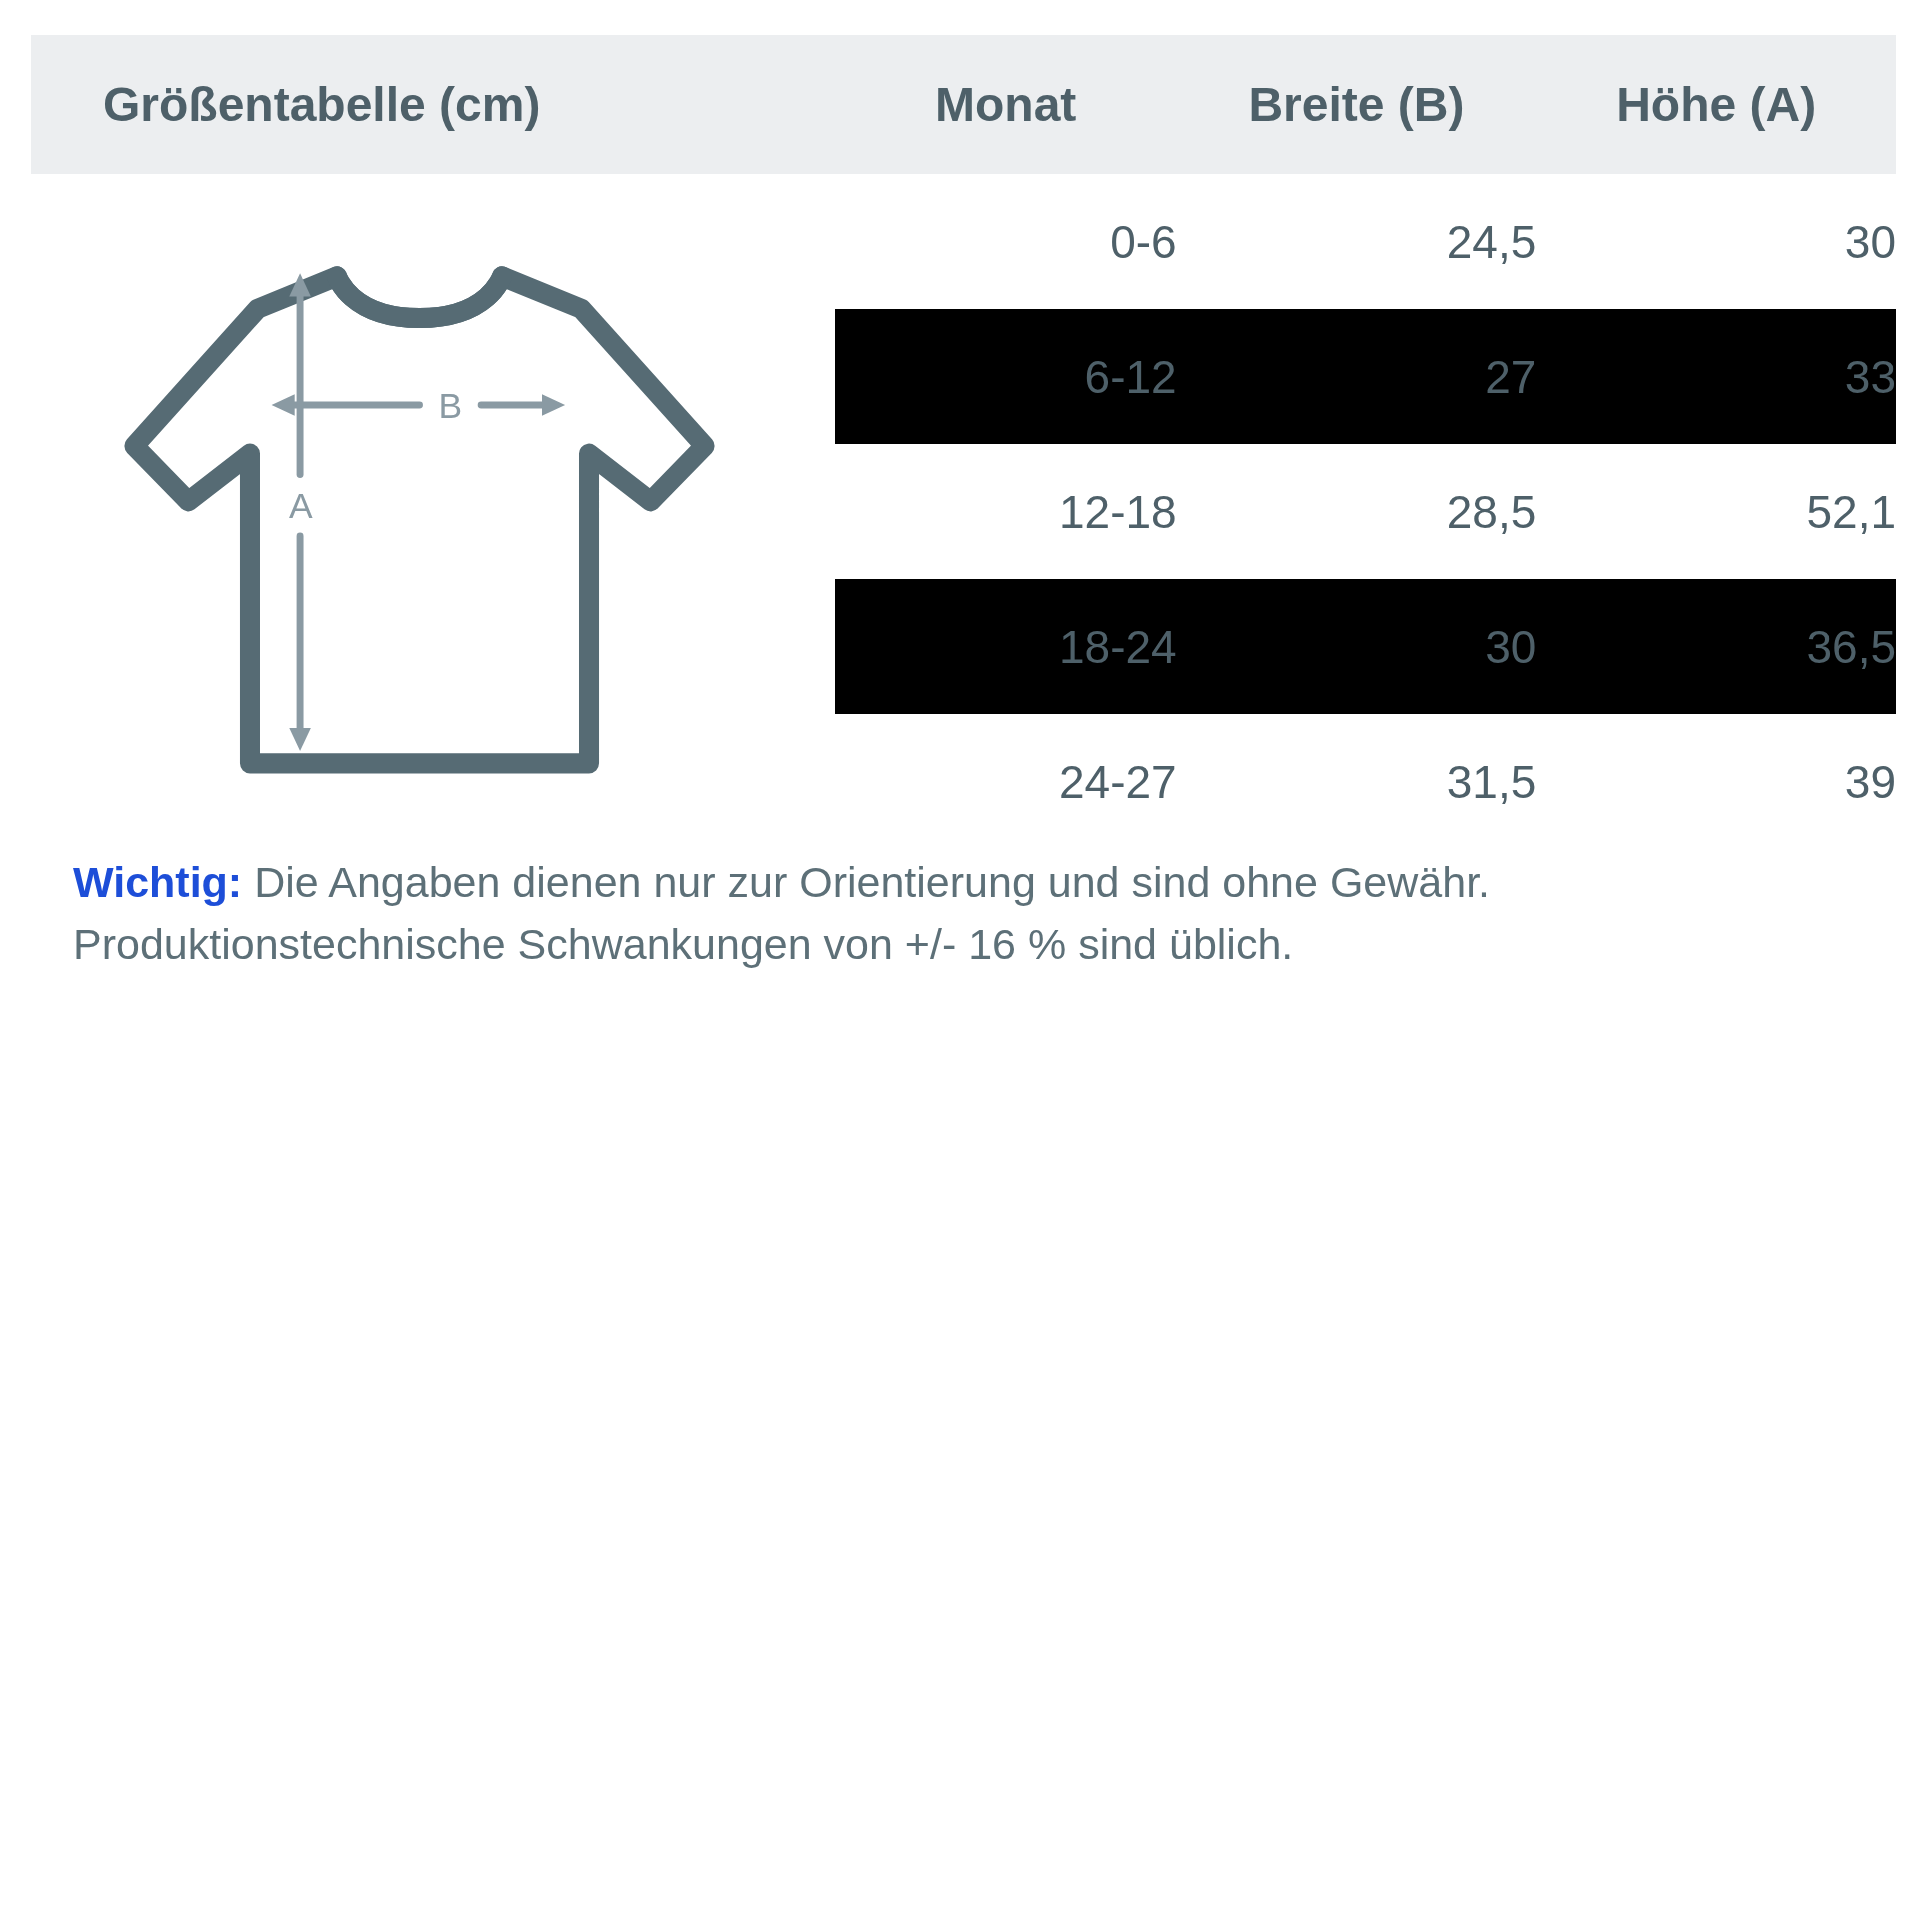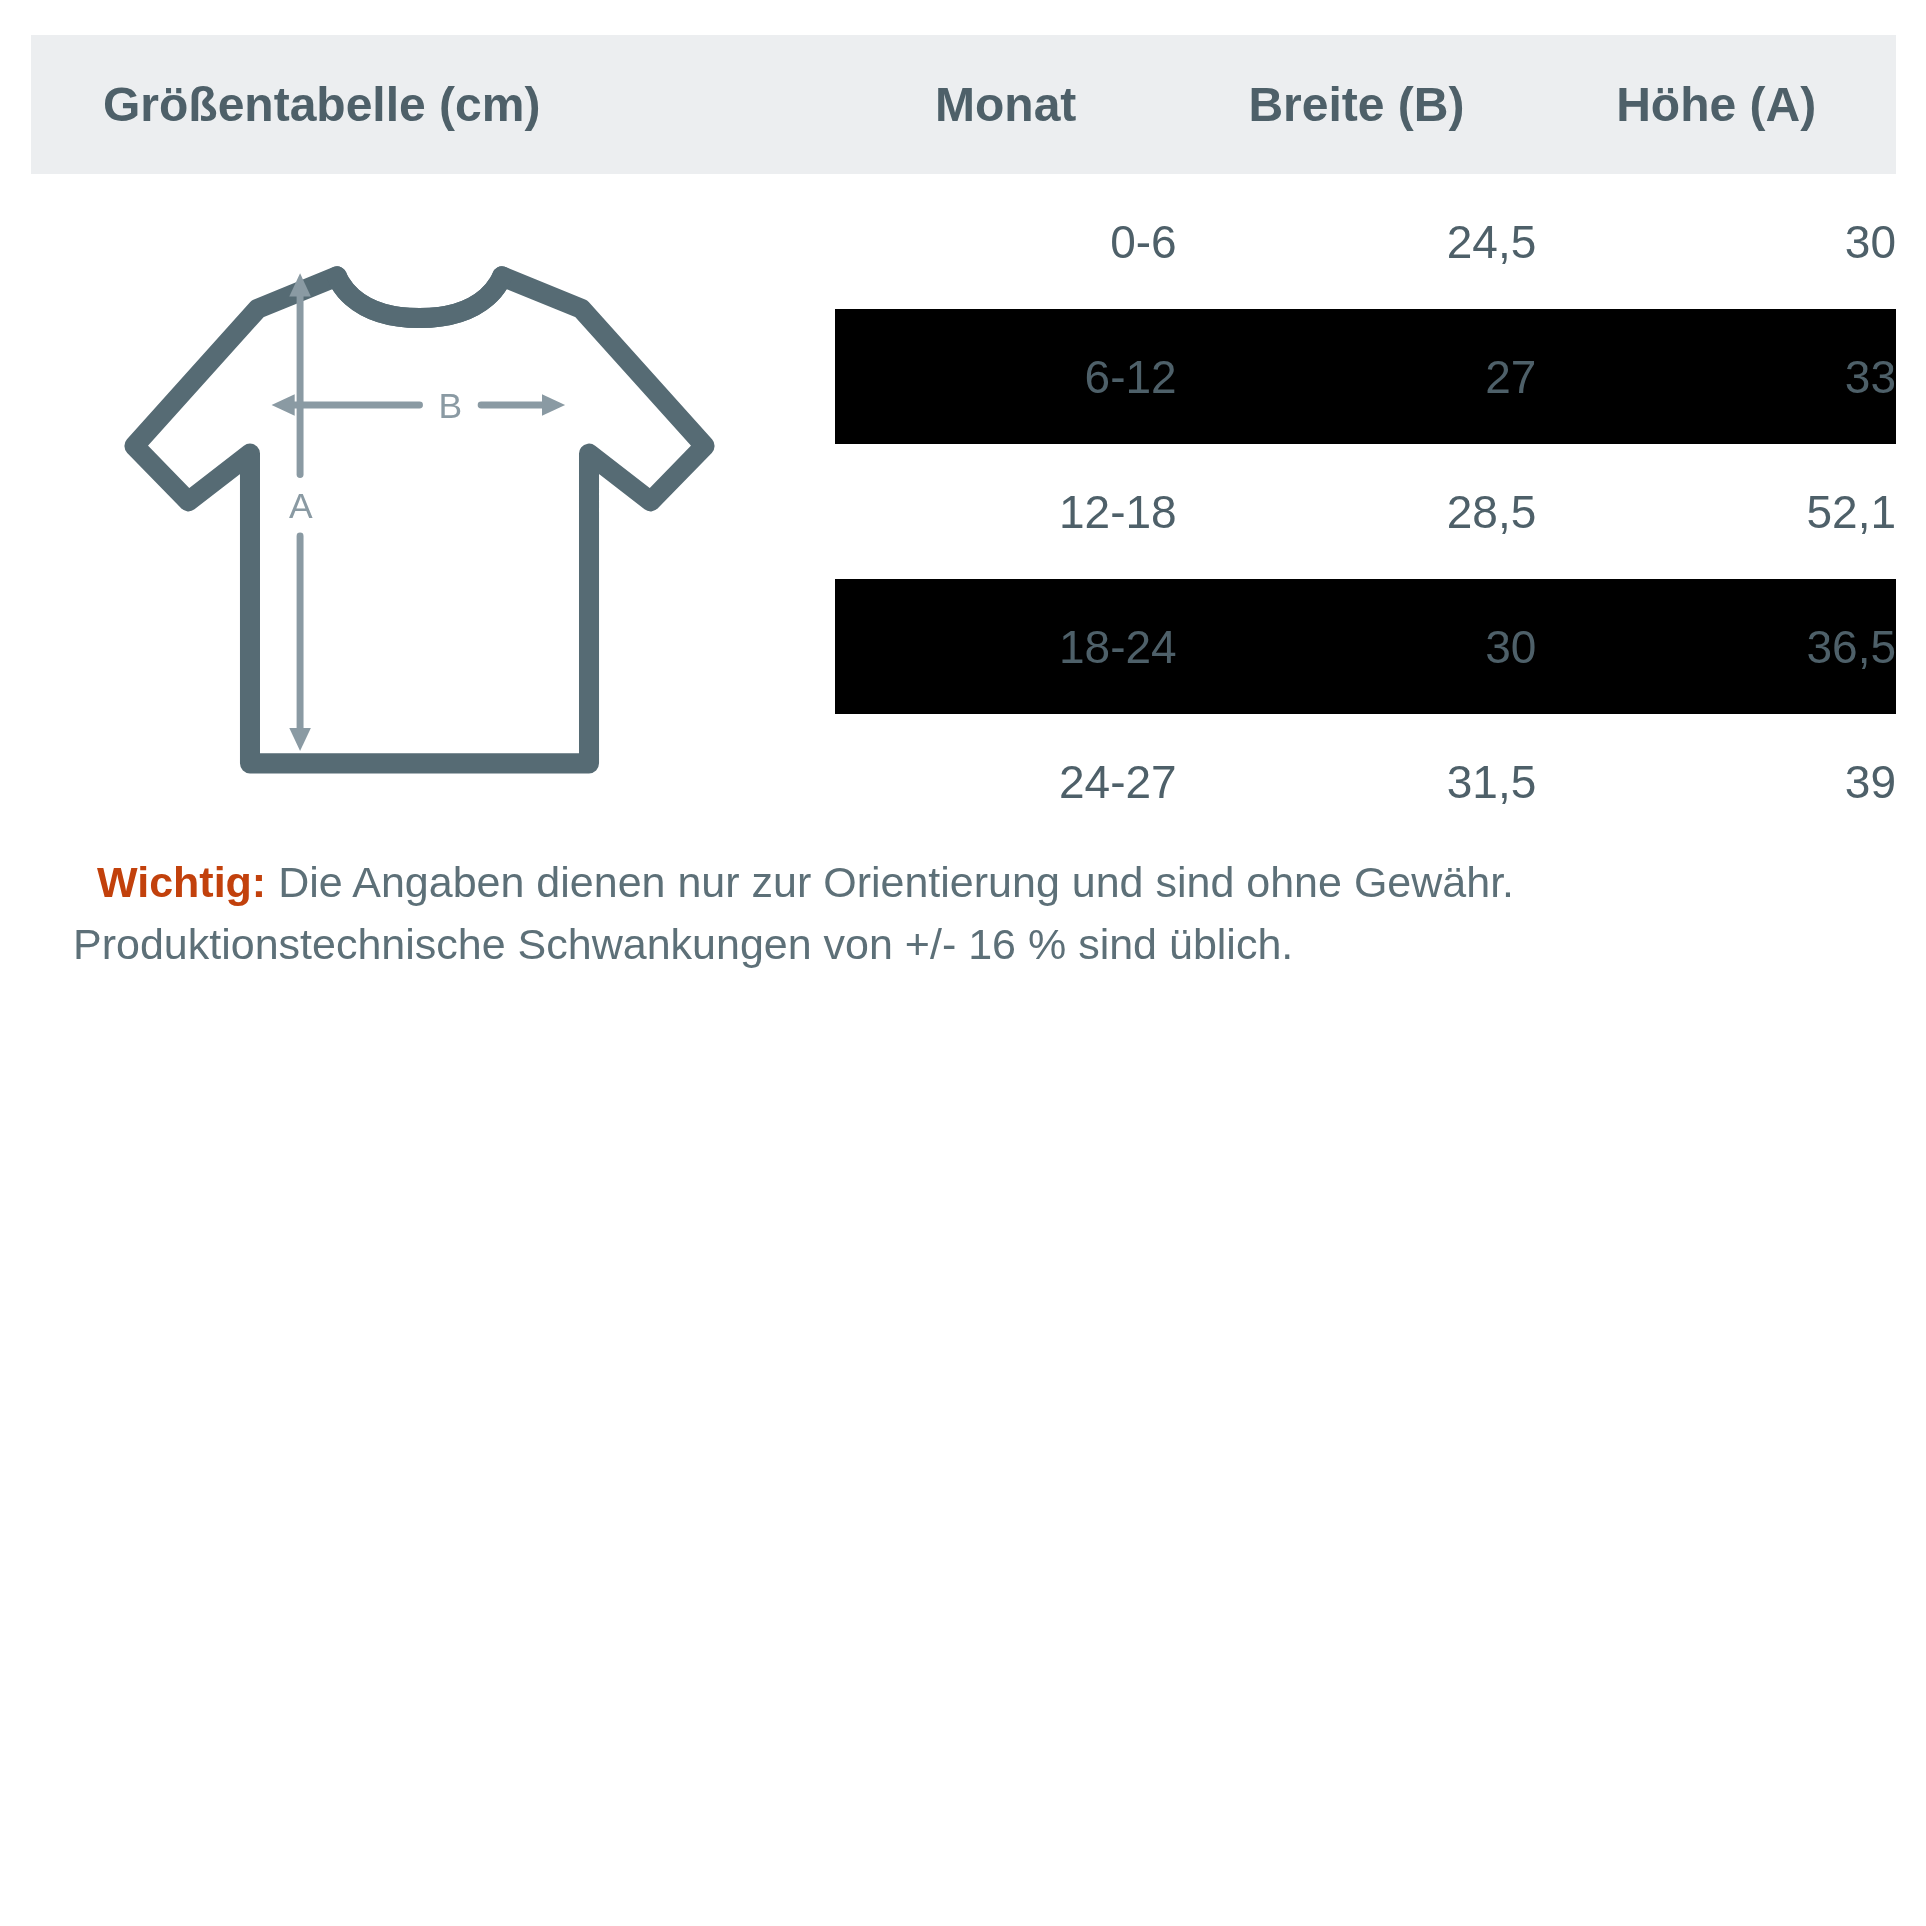--- a/index.html
+++ b/index.html
@@ -82,23 +82,22 @@
   .note {
     position: absolute;
     left: 73px;
     top: 851px;
     width: 1795px;
     font-size: 43px;
     line-height: 1.45;
     color: #5d7078;
   }
   .note b {
-    color: #c2410c;
+    color: #1d4ed8;
     font-weight: bold;
-    margin-left: 24px;
   }
 </style>
 </head>
 <body>
 
 <div class="sheet">
 
   <table class="size-table">
     <colgroup>
       <col class="col-figure">

